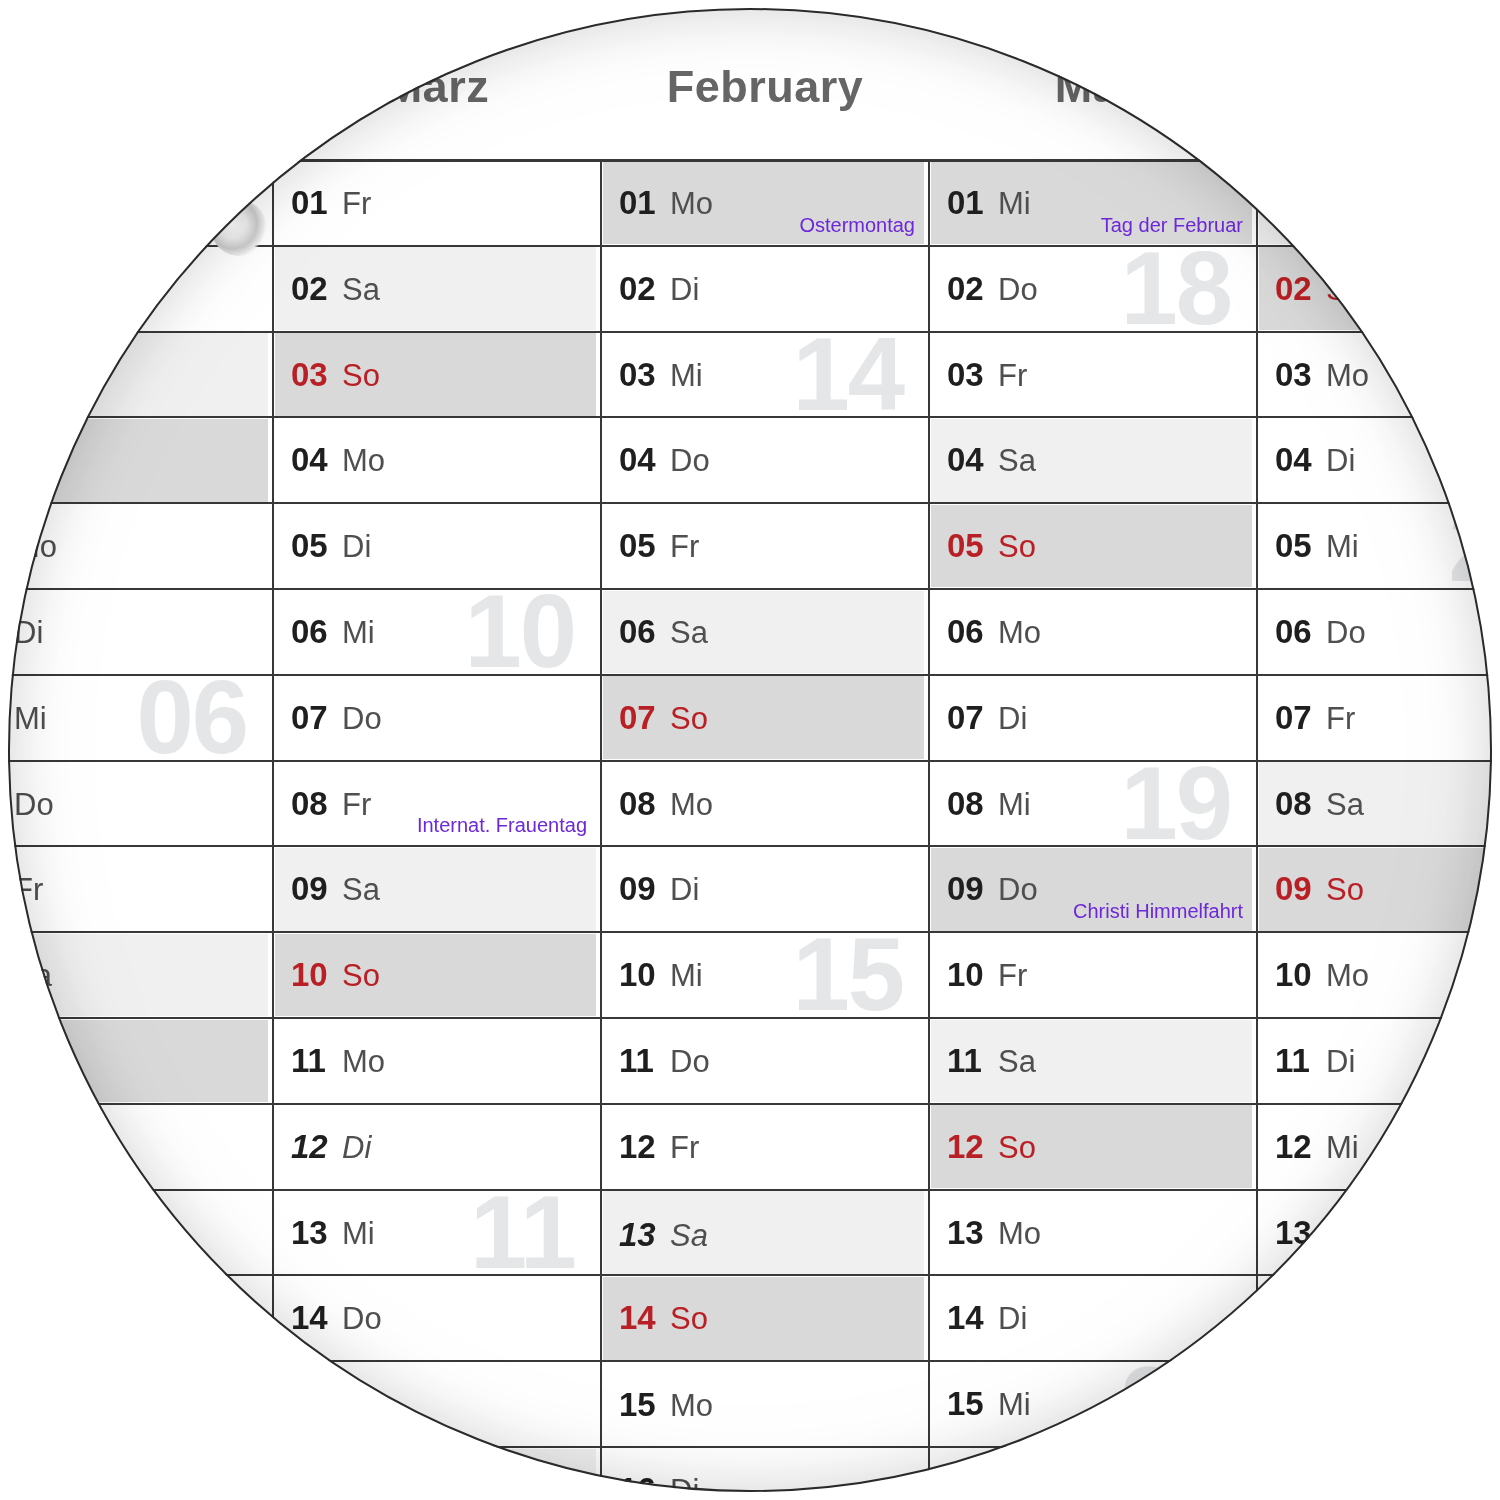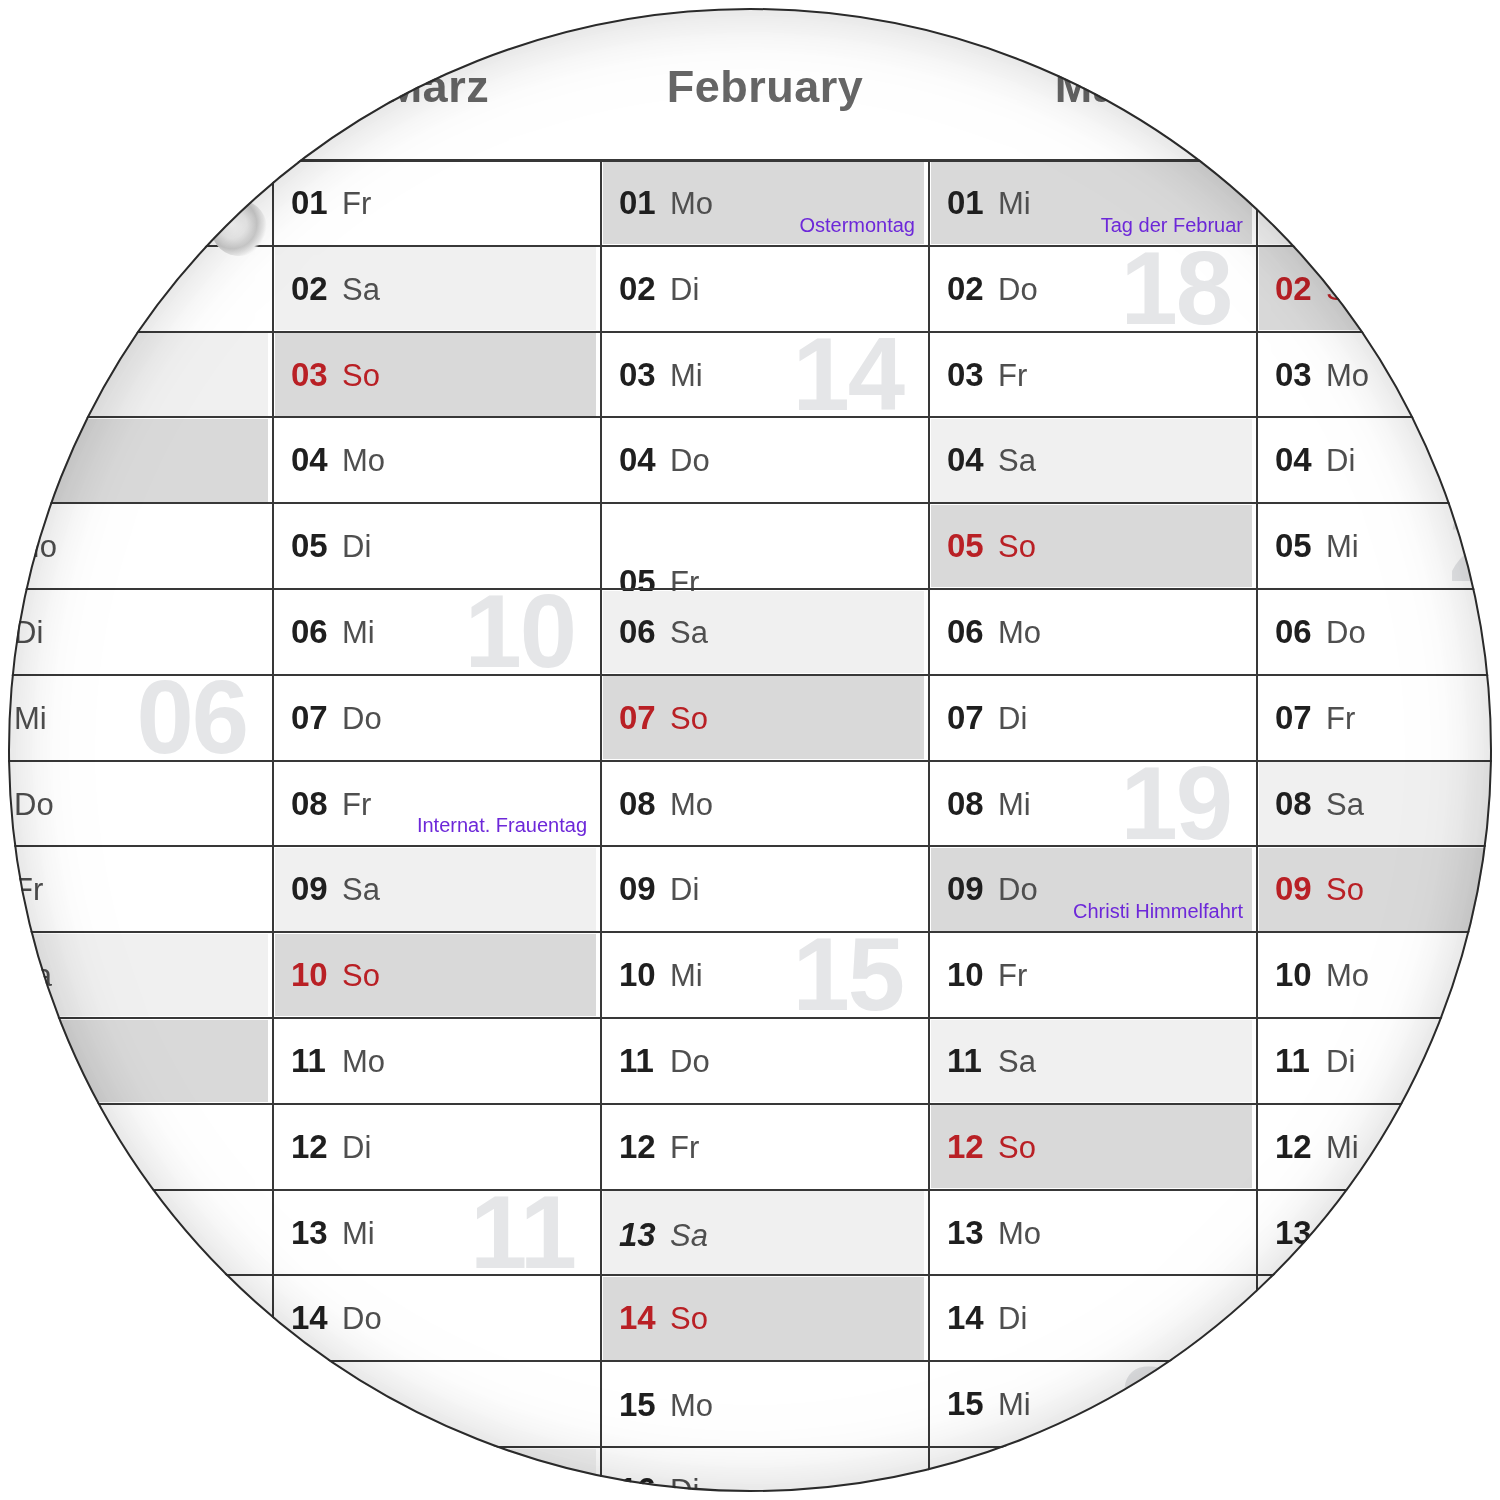--- a/index.html
+++ b/index.html
@@ -79,34 +79,34 @@
         <div class="dayrow" style="left: 273px; top: 503.2px; width: 328px; height: 85.8px; line-height: 85.8px;"><span class="num">05</span><span class="wd">Di</span></div>
         <div class="dayrow" style="left: 273px; top: 589px; width: 328px; height: 85.8px; line-height: 85.8px;"><span class="num">06</span><span class="wd">Mi</span></div>
         <div class="dayrow" style="left: 273px; top: 674.8px; width: 328px; height: 85.8px; line-height: 85.8px;"><span class="num">07</span><span class="wd">Do</span></div>
         <div class="dayrow" style="left: 273px; top: 760.6px; width: 328px; height: 85.8px; line-height: 85.8px;"><span class="num">08</span><span class="wd">Fr</span></div>
         <div class="note" style="left: 273px; top: 814.4px; width: 314px;">Internat. Frauentag</div>
         <div class="shade saturday" style="left: 275px; top: 847.9px; width: 321px; height: 82.8px;"></div>
         <div class="dayrow" style="left: 273px; top: 846.4px; width: 328px; height: 85.8px; line-height: 85.8px;"><span class="num">09</span><span class="wd">Sa</span></div>
         <div class="shade sunday" style="left: 275px; top: 933.7px; width: 321px; height: 82.8px;"></div>
         <div class="dayrow sun" style="left: 273px; top: 932.2px; width: 328px; height: 85.8px; line-height: 85.8px;"><span class="num">10</span><span class="wd">So</span></div>
         <div class="dayrow" style="left: 273px; top: 1018px; width: 328px; height: 85.8px; line-height: 85.8px; border-radius: 24px;"><span class="num">11</span><span class="wd">Mo</span></div>
-        <div class="dayrow" style="left: 273px; top: 1103.8px; width: 328px; height: 85.8px; line-height: 85.8px;"><span class="num">12</span><span class="wd">Di</span></div>
+        <div class="dayrow" style="left: 273px; top: 1103.8px; width: 328px; height: 85.8px; line-height: 85.8px; font-style: italic;"><span class="num">12</span><span class="wd">Di</span></div>
         <div class="dayrow" style="left: 273px; top: 1189.6px; width: 328px; height: 85.8px; line-height: 85.8px;"><span class="num">13</span><span class="wd">Mi</span></div>
         <div class="dayrow" style="left: 273px; top: 1275.4px; width: 328px; height: 85.8px; line-height: 85.8px;"><span class="num">14</span><span class="wd">Do</span></div>
         <div class="dayrow" style="left: 273px; top: 1361.2px; width: 328px; height: 85.8px; line-height: 85.8px;"><span class="num">15</span><span class="wd">Fr</span></div>
         <div class="shade saturday" style="left: 275px; top: 1448.5px; width: 321px; height: 82.8px;"></div>
         <div class="dayrow" style="left: 273px; top: 1447px; width: 328px; height: 85.8px; line-height: 85.8px;"><span class="num">16</span><span class="wd">Sa</span></div>
         <div class="mhead" style="left: 601px; width: 328px;">February</div>
         <div class="shade holiday" style="left: 603px; top: 161.5px; width: 321px; height: 82.8px;"></div>
         <div class="dayrow" style="left: 601px; top: 160px; width: 328px; height: 85.8px; line-height: 85.8px;"><span class="num">01</span><span class="wd">Mo</span></div>
         <div class="note" style="left: 601px; top: 213.8px; width: 314px;">Ostermontag</div>
         <div class="dayrow" style="left: 601px; top: 245.8px; width: 365px; height: 85.8px; line-height: 85.8px;"><span class="num">02</span><span class="wd">Di</span></div>
         <div class="dayrow" style="left: 601px; top: 331.6px; width: 328px; height: 85.8px; line-height: 85.8px;"><span class="num">03</span><span class="wd">Mi</span></div>
         <div class="dayrow" style="left: 601px; top: 417.4px; width: 328px; height: 85.8px; line-height: 85.8px;"><span class="num">04</span><span class="wd">Do</span></div>
-        <div class="dayrow" style="left: 601px; top: 503.2px; width: 328px; height: 85.8px; line-height: 85.8px; margin-top: 36px;"><span class="num">05</span><span class="wd">Fr</span></div>
+        <div class="dayrow" style="left: 601px; top: 503.2px; width: 328px; height: 85.8px; line-height: 85.8px;"><span class="num">05</span><span class="wd">Fr</span></div>
         <div class="shade saturday" style="left: 603px; top: 590.5px; width: 321px; height: 82.8px;"></div>
         <div class="dayrow" style="left: 601px; top: 589px; width: 328px; height: 85.8px; line-height: 85.8px;"><span class="num">06</span><span class="wd">Sa</span></div>
         <div class="shade sunday" style="left: 603px; top: 676.3px; width: 321px; height: 82.8px;"></div>
         <div class="dayrow sun" style="left: 601px; top: 674.8px; width: 328px; height: 85.8px; line-height: 85.8px;"><span class="num">07</span><span class="wd">So</span></div>
         <div class="dayrow" style="left: 601px; top: 760.6px; width: 328px; height: 85.8px; line-height: 85.8px;"><span class="num">08</span><span class="wd">Mo</span></div>
         <div class="dayrow" style="left: 601px; top: 846.4px; width: 328px; height: 85.8px; line-height: 85.8px;"><span class="num">09</span><span class="wd">Di</span></div>
         <div class="dayrow" style="left: 601px; top: 932.2px; width: 328px; height: 85.8px; line-height: 85.8px;"><span class="num">10</span><span class="wd">Mi</span></div>
         <div class="dayrow" style="left: 601px; top: 1018px; width: 328px; height: 85.8px; line-height: 85.8px;"><span class="num">11</span><span class="wd">Do</span></div>
         <div class="dayrow" style="left: 601px; top: 1103.8px; width: 328px; height: 85.8px; line-height: 85.8px;"><span class="num">12</span><span class="wd">Fr</span></div>
         <div class="shade saturday" style="left: 603px; top: 1191.1px; width: 321px; height: 82.8px;"></div>

